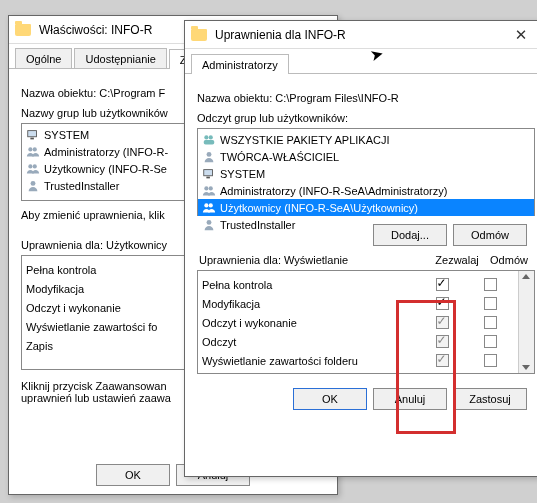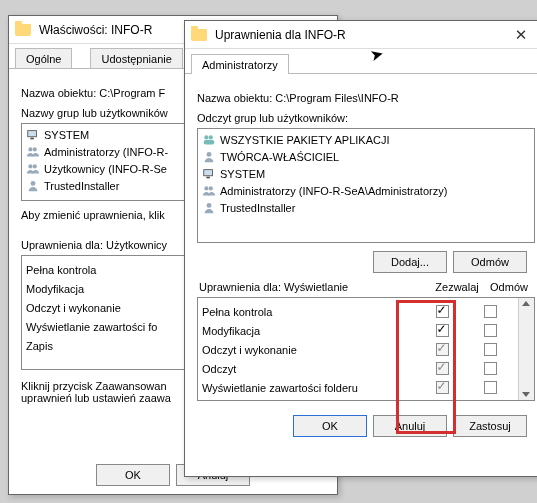--- a/index.html
+++ b/index.html
@@ -53,21 +53,21 @@
   .tabs {
     display: flex;
     padding: 4px 6px 0 6px;
     border-bottom: 1px solid #bbb;
   }
   .tab {
     padding: 4px 10px 3px 10px;
     border: 1px solid #bbb;
     border-bottom: none;
     background: #f0f0f0;
-    margin-right: 18px;
+    margin-right: 2px;
     font-size: 11px;
     position: relative;
   }
   .tab.active {
     background: #fff;
     top: 1px;
   }
   .content { padding: 10px 12px; }
   .row-label { margin: 8px 0 4px 0; }
   .list-box {
@@ -282,21 +282,21 @@
   <div class="tabs">
     <div class="tab active">Administratorzy</div>
   </div>
   <div class="content">
     <div class="row-label">
       <span>Nazwa obiektu:</span>
       <span> </span>
       <span>C:\Program Files\INFO-R</span>
     </div>
     <div class="row-label">Odczyt grup lub użytkowników:</div>
-    <div class="list-box" id="w2-groups" style="height:115px;">
+    <div class="list-box" id="w2-groups" style="height:88px;">
         <div class="list-item">
           <span class="icon">
             <svg viewBox="0 0 16 16">
               <circle cx="5" cy="5" r="2.4" fill="#7bb"></circle>
               <circle cx="10" cy="5" r="2.4" fill="#7bb"></circle>
               <rect x="2" y="8" width="12" height="5" rx="2" fill="#7bb"></rect>
             </svg>
           </span>
           <span>WSZYSTKIE PAKIETY APLIKACJI</span>
         </div>
@@ -321,20 +321,31 @@
         <div class="list-item">
           <span class="icon">
             <svg viewBox="0 0 16 16">
               <circle cx="5" cy="5" r="2.4" fill="#9ab"></circle>
               <circle cx="10" cy="5" r="2.4" fill="#9ab"></circle>
               <path d="M1 13c0-2.5 2-4 4-4s4 1.5 4 4" fill="#9ab"></path>
               <path d="M7 13c0-2.5 2-4 4-4s4 1.5 4 4" fill="#9ab"></path>
             </svg>
           </span>
           <span>Administratorzy (INFO-R-SeA\Administratorzy)</span>
+        </div>
+        <div class="list-item selected">
+          <span class="icon">
+            <svg viewBox="0 0 16 16">
+              <circle cx="5" cy="5" r="2.4" fill="#fff"></circle>
+              <circle cx="10" cy="5" r="2.4" fill="#fff"></circle>
+              <path d="M1 13c0-2.5 2-4 4-4s4 1.5 4 4" fill="#fff"></path>
+              <path d="M7 13c0-2.5 2-4 4-4s4 1.5 4 4" fill="#fff"></path>
+            </svg>
+          </span>
+          <span>Użytkownicy (INFO-R-SeA\Użytkownicy)</span>
         </div>
         <div class="list-item">
           <span class="icon">
             <svg viewBox="0 0 16 16">
               <circle cx="8" cy="5" r="2.8" fill="#9ab"></circle>
               <path d="M3 14c0-3 2.5-5 5-5s5 2 5 5" fill="#9ab"></path>
             </svg>
           </span>
           <span>TrustedInstaller</span>
         </div>

